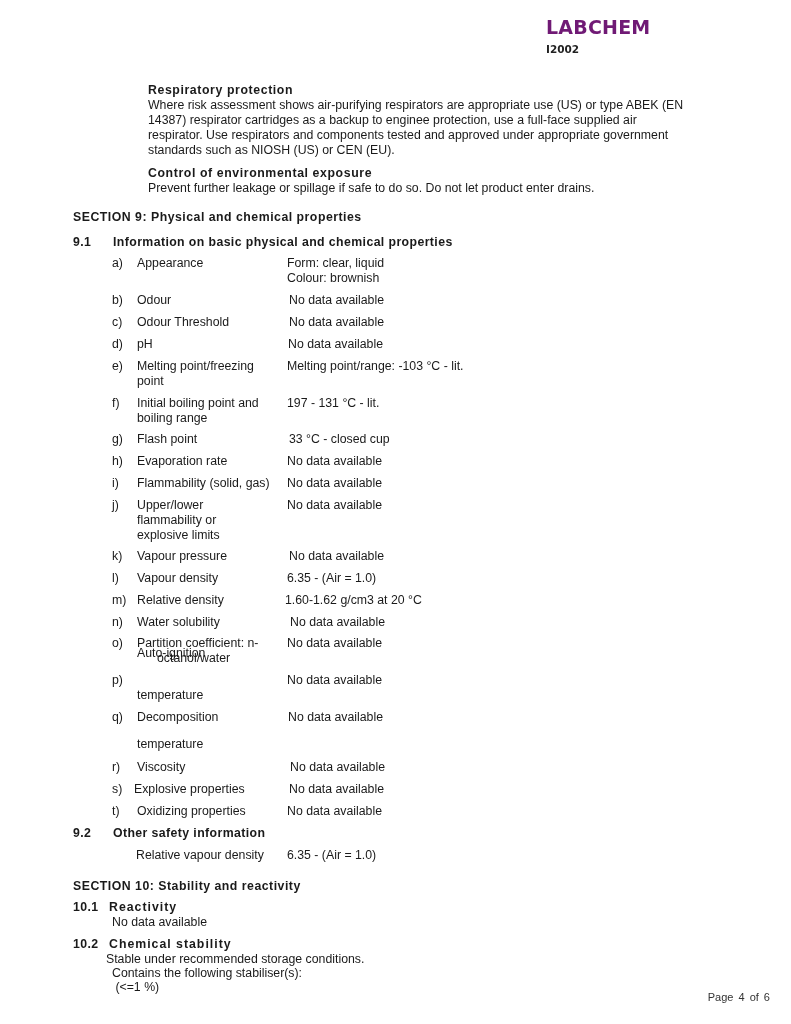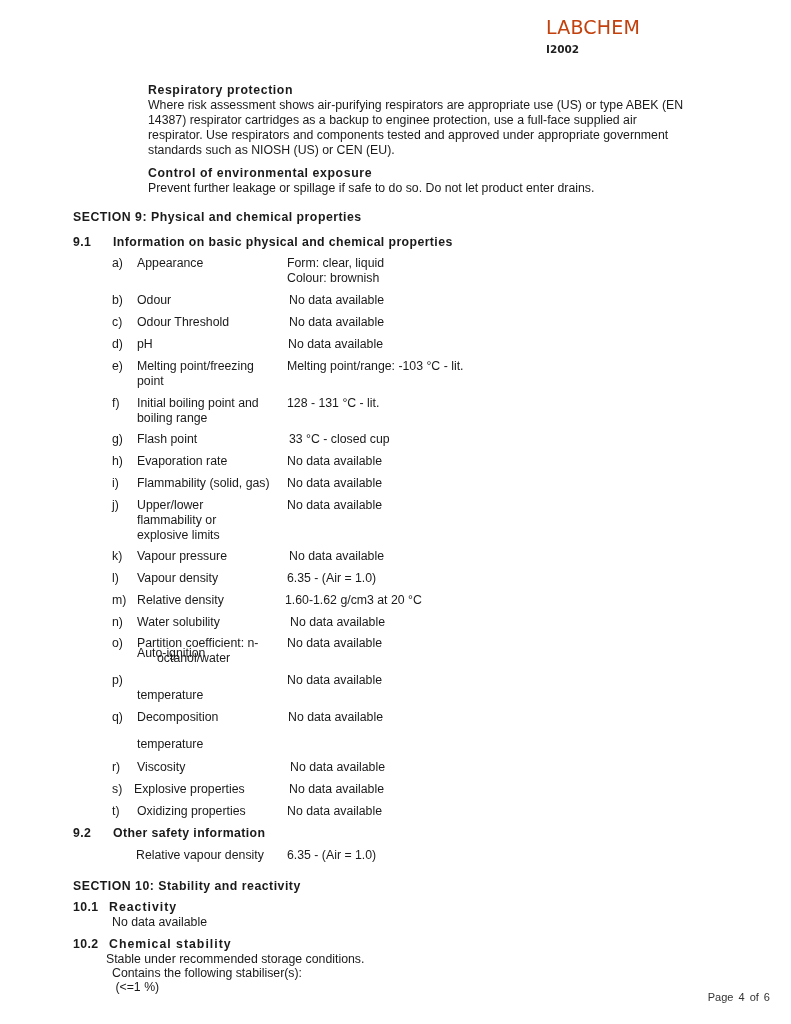--- a/index.html
+++ b/index.html
@@ -1,21 +1,21 @@
 <!DOCTYPE html>
 <html><head>
 <meta charset="utf-8">
 <style>
   html, body { margin: 0; padding: 0; background: #ffffff; }
   body {
     width: 791px; height: 1024px; position: relative; overflow: hidden;
     font-family: "Liberation Sans", sans-serif; color: #1a1a1a; font-size: 12.3px;
   }
   .abs { position: absolute; white-space: nowrap; }
-  .brand { left: 546px; top: 16px; font-family: "DejaVu Sans", sans-serif; font-weight: normal; font-size: 19px; color: #c2410c; letter-spacing: 0.2px; }
+  .brand { left: 546px; top: 16px; font-family: "DejaVu Sans", sans-serif; font-weight: bold; font-size: 19px; color: #701a75; letter-spacing: 0.2px; }
   .code { left: 546px; top: 43px; font-family: "DejaVu Sans", sans-serif; font-weight: bold; font-size: 10.5px; color: #222; }
   .bold-sp { font-weight: bold; letter-spacing: 0.6px; }
   .para { left: 148px; line-height: 15px; }
   .sec { left: 73px; font-weight: bold; letter-spacing: 0.5px; }
   .num { font-weight: bold; letter-spacing: 0.4px; }
   .footer { right: 21px; top: 991px; font-size: 11px; color: #333; word-spacing: 2px; margin-left: 22px; }
 </style>
 </head>
 <body>
 
@@ -55,21 +55,21 @@
   <div class="abs" style="left:288px; top:337px;">No data available</div>
 
   <div class="abs" style="left:112px; top:359px;">e)</div>
   <div class="abs" style="left:137px; top:359px;">Melting point/freezing</div>
   <div class="abs" style="left:137px; top:374px;">point</div>
   <div class="abs" style="left:287px; top:359px;">Melting point/range: -103 °C - lit.</div>
 
   <div class="abs" style="left:112px; top:396px;">f)</div>
   <div class="abs" style="left:137px; top:396px;">Initial boiling point and</div>
   <div class="abs" style="left:137px; top:411px;">boiling range</div>
-  <div class="abs" style="left:287px; top:396px;">128 - 131 °C - lit.</div>
+  <div class="abs" style="left:287px; top:396px;">197 - 131 °C - lit.</div>
 
   <div class="abs" style="left:112px; top:432px;">g)</div>
   <div class="abs" style="left:137px; top:432px;">Flash point</div>
   <div class="abs" style="left:289px; top:432px;">33 °C - closed cup</div>
 
   <div class="abs" style="left:112px; top:454px;">h)</div>
   <div class="abs" style="left:137px; top:454px;">Evaporation rate</div>
   <div class="abs" style="left:287px; top:454px;">No data available</div>
 
   <div class="abs" style="left:112px; top:476px;">i)</div>

